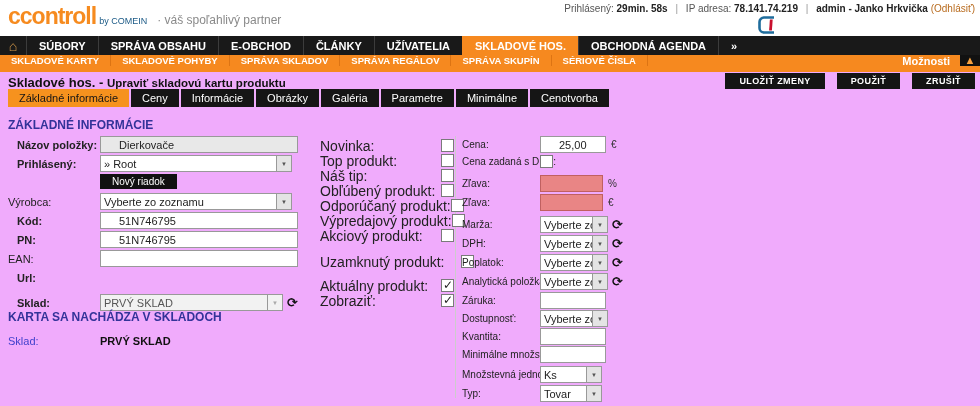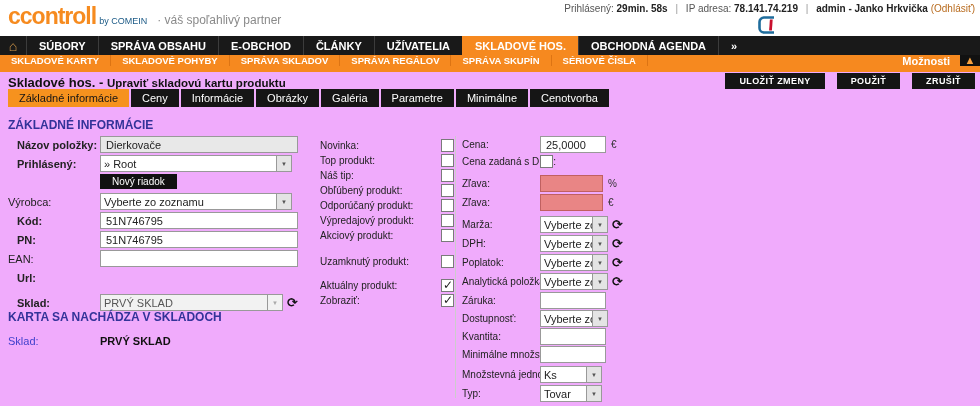--- a/index.html
+++ b/index.html
@@ -52,41 +52,41 @@
   .divider { position:absolute; left:455px; top:28px; width:1px; height:262px; background:#ccc; }
 
   .leftcol  { position:absolute; left:8px;   top:28px; width:290px; }
   .midcol   { position:absolute; left:320px; top:31px; width:134px; }
   .rightcol { position:absolute; left:462px; top:28px; width:175px; }
 
   .frow { display:flex; align-items:center; height:17px; margin-bottom:2px; }
   .flabel { width:92px; font-size:11px; color:#222; flex-shrink:0; }
   .flabel.b { font-weight:bold;padding-left:9px; }
 
-  .tin { height:17px; border:1px solid #999; background:#fff; font-size:11px; padding:0 5px; font-family:"Liberation Sans",sans-serif; color:#222; outline:none; }
+  .tin { height:17px; border:1px solid #999; background:#fff; font-size:11px; padding:0 18px; font-family:"Liberation Sans",sans-serif; color:#222; outline:none; }
   .tin.gray { background:#e8e8e8; }
   .tin.pink { background:#e98585; border-color:#c06060; }
 
   .sel { display:flex; align-items:stretch; height:17px; border:1px solid #999; background:#fff; cursor:pointer; }
   .sel .txt { flex:1; font-size:11px; color:#222; padding:0 3px; display:flex; align-items:center; white-space:nowrap; overflow:hidden; }
   .sel .arr { width:15px; background:#e4e4e4; border-left:1px solid #999; display:flex; align-items:center; justify-content:center; color:#555; font-size:6px; }
   .sel.dis { background:#f2f2f2; }
   .sel.dis .txt { color:#555; }
   .sel.dis .arr { background:#f2f2f2; color:#aaa; }
 
   .cb { width:13px; height:13px; border:1px solid #7a7a7a; background:#fff; position:relative; flex-shrink:0; cursor:pointer; }
   .cb[data-checked="true"]::after { content:"✓"; position:absolute; left:1px; top:-2px; font-size:12px; font-weight:bold; color:#222; }
 
   .reload { font-size:13px; font-weight:bold; color:#111; margin-left:4px; line-height:1; cursor:pointer; }
   .unit { font-size:10px; color:#333; margin-left:5px; }
 
   .btn-newrow { background:#111; color:#fff; font-size:10px; height:15px; padding:0 12px; display:flex; align-items:center; cursor:pointer; }
 
   .crow { display:flex; align-items:center; height:13px; margin-bottom:2px; }
-  .clabel { font-size:10px; color:#222; flex:1; white-space:nowrap; }
+  .clabel { font-size:14px; color:#222; flex:1; white-space:nowrap; }
   .crow .cb { margin-left:auto; }
 
   .rrow { display:flex; align-items:center; height:17px; margin-bottom:2px; }
   .rrow.cbrow { height:13px; }
   .rlabel { width:78px; font-size:10px; color:#222; flex-shrink:0; white-space:nowrap; }
   .w66 { width:66px; } .w63 { width:63px; } .w68 { width:68px; } .w62 { width:62px; }
   .mt7 { margin-top:7px; } .mt5 { margin-top:5px; } .mt3 { margin-top:3px; } .mb1 { margin-bottom:1px; }
 
   .wh-row { position:absolute; left:8px; top:227px; display:flex; font-size:11px; }
   .wh-label { width:92px; color:#4141cc; }

